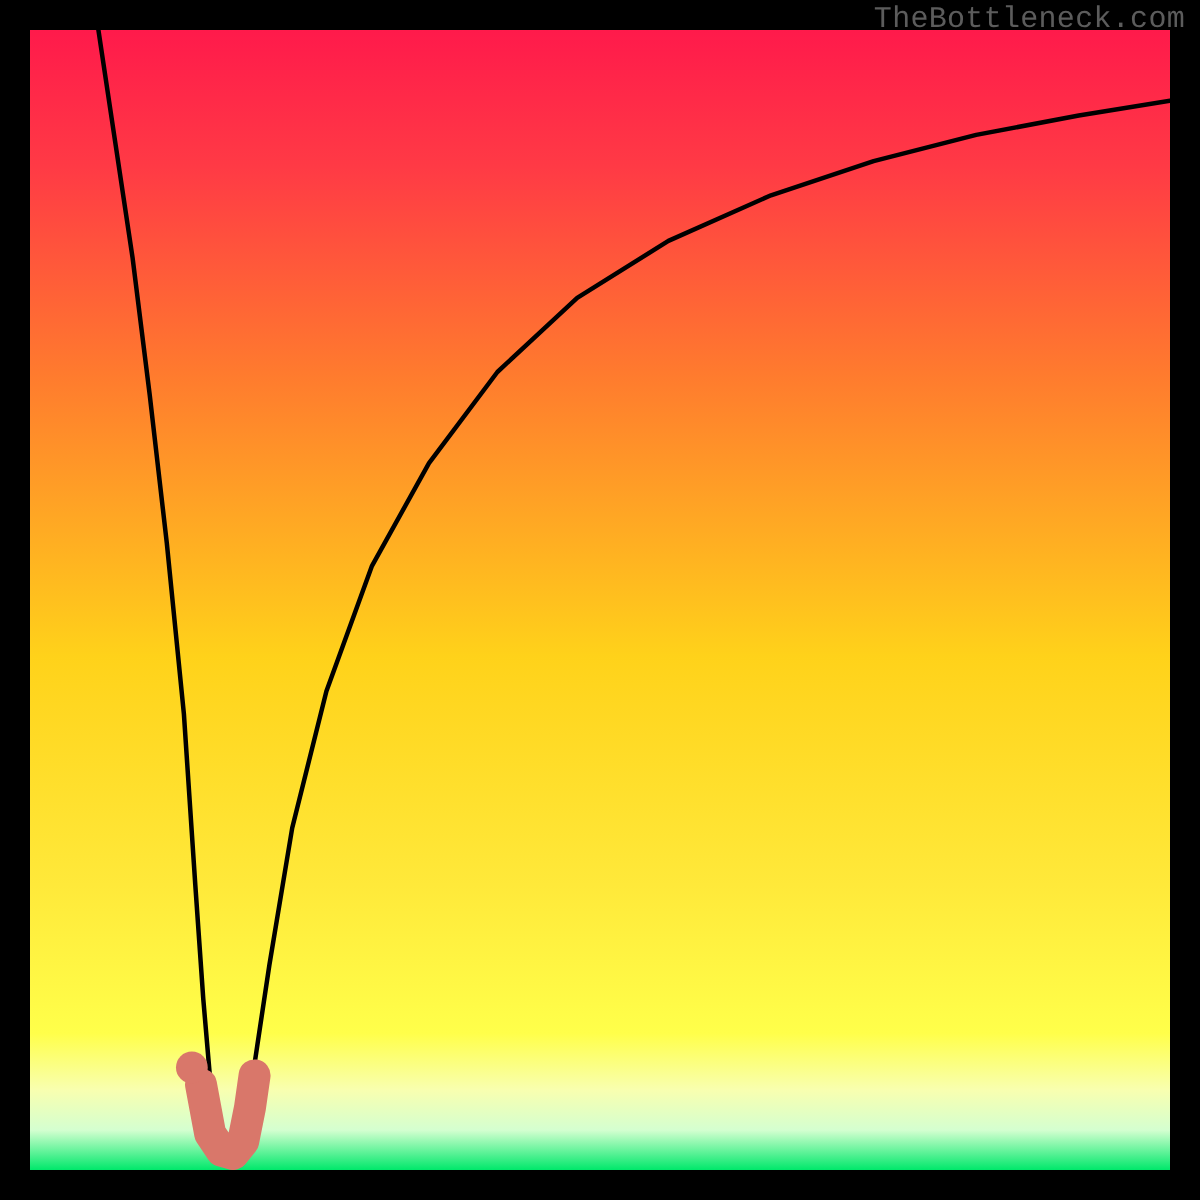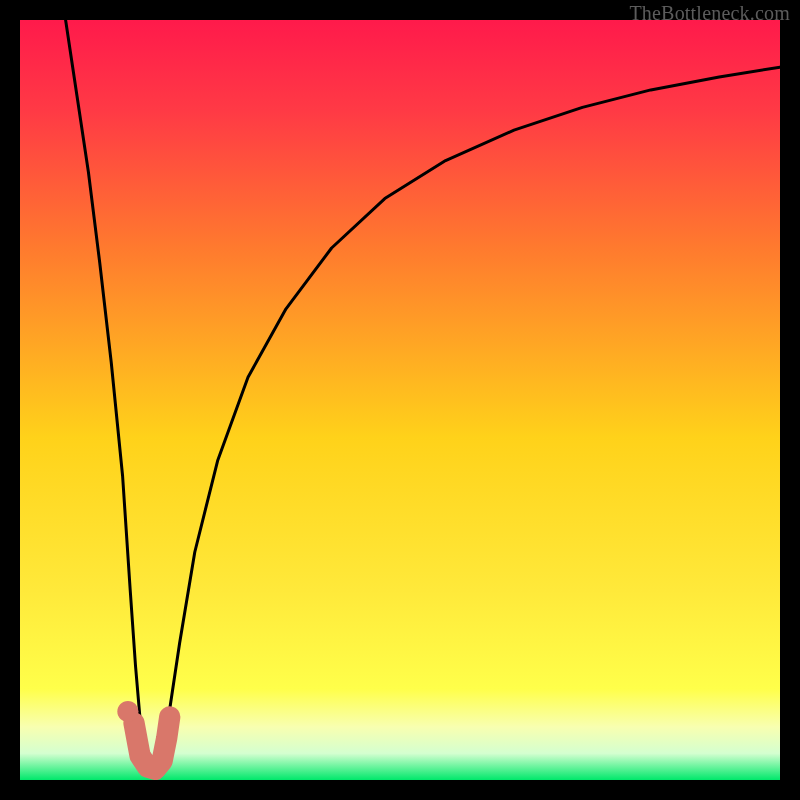--- a/index.html
+++ b/index.html
@@ -23,21 +23,21 @@
     left: 20px;
     top: 20px;
     width: 760px;
     height: 760px;
     overflow: hidden;
   }
   .watermark {
     position: absolute;
     top: 2px;
     right: 10px;
-    font-family: Liberation Serif, serif;
+    font-family: Liberation Mono, monospace;
     font-size: 20px;
     font-weight: 500;
     color: #5c5c5c;
     letter-spacing: 0.2px;
   }
 </style>
 </head>
 <body>
 <div class="frame">
   <div class="plot">

